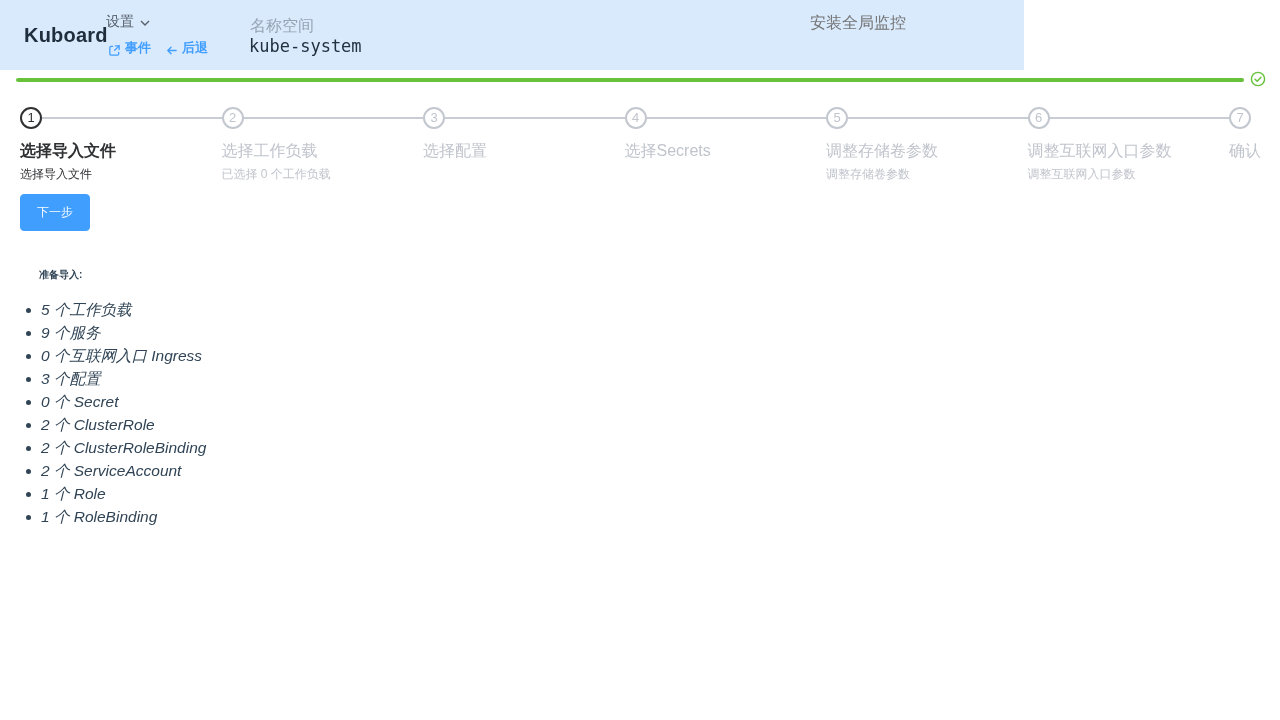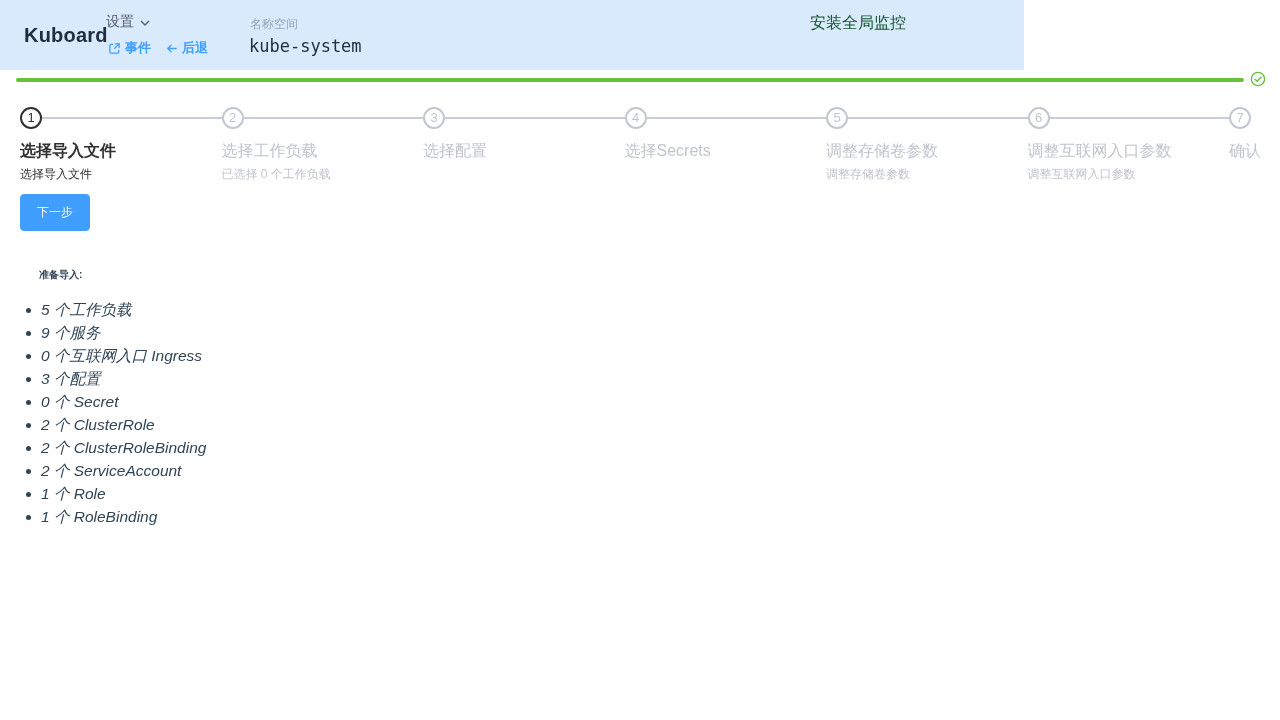--- a/index.html
+++ b/index.html
@@ -10,27 +10,27 @@
   
   .header { position:absolute; top:0; left:0; width:1024px; height:70px;
     background:#d9eafc; }
   .logo { position:absolute; left:24px; top:24px; font-size:20px; font-weight:bold;
     color:#1f2d3d; letter-spacing:.2px; }
   .hdr-settings { position:absolute; left:106px; top:13px; font-size:14px;
     color:#57606b; display:flex; align-items:center; gap:5px; cursor:pointer; }
   .chev { width:12px; height:12px; display:inline-block; }
   .hdr-links { position:absolute; left:108px; top:39px; display:flex;
     align-items:center; gap:14px; font-size:13px; color:#409EFF; }
-  .hdr-link { display:flex; align-items:center; gap:4px; cursor:pointer; font-weight:bold; }
+  .hdr-link { display:flex; align-items:flex-end; gap:4px; cursor:pointer; font-weight:bold; }
   .hdr-link svg { display:block; }
-  .ns-label { position:absolute; left:250px; top:16px; font-size:12px; color:#96a3b3; }
+  .ns-label { position:absolute; left:250px; top:16px; font-size:16px; color:#96a3b3; }
   .ns-value { position:absolute; left:249px; top:36px; font-size:17px;
     font-family:"DejaVu Sans Mono","Liberation Mono",monospace; color:#22313f; }
   .monitor { position:absolute; left:810px; top:13px; font-size:16px;
-    color:#14532d; cursor:pointer;text-align:center; }
+    color:#737373; cursor:pointer;text-align:center; }
 
   
   .progress-bar { position:absolute; top:78px; left:16px; width:1228px; height:4px;
     border-radius:2px; background:#67c23a; }
   .progress-icon { position:absolute; top:71px; left:1250px; width:16px; height:16px; }
 
   
   .steps { position:absolute; top:106px; left:20px; width:1252px; display:flex; }
   .step { width:201.5px; flex:none; }
   .step:last-child { width:52px; }

